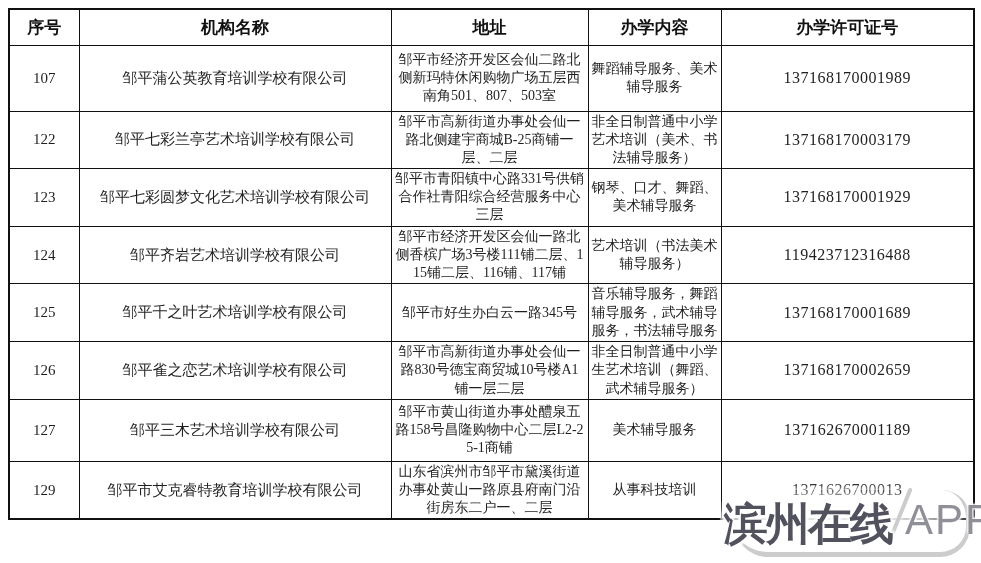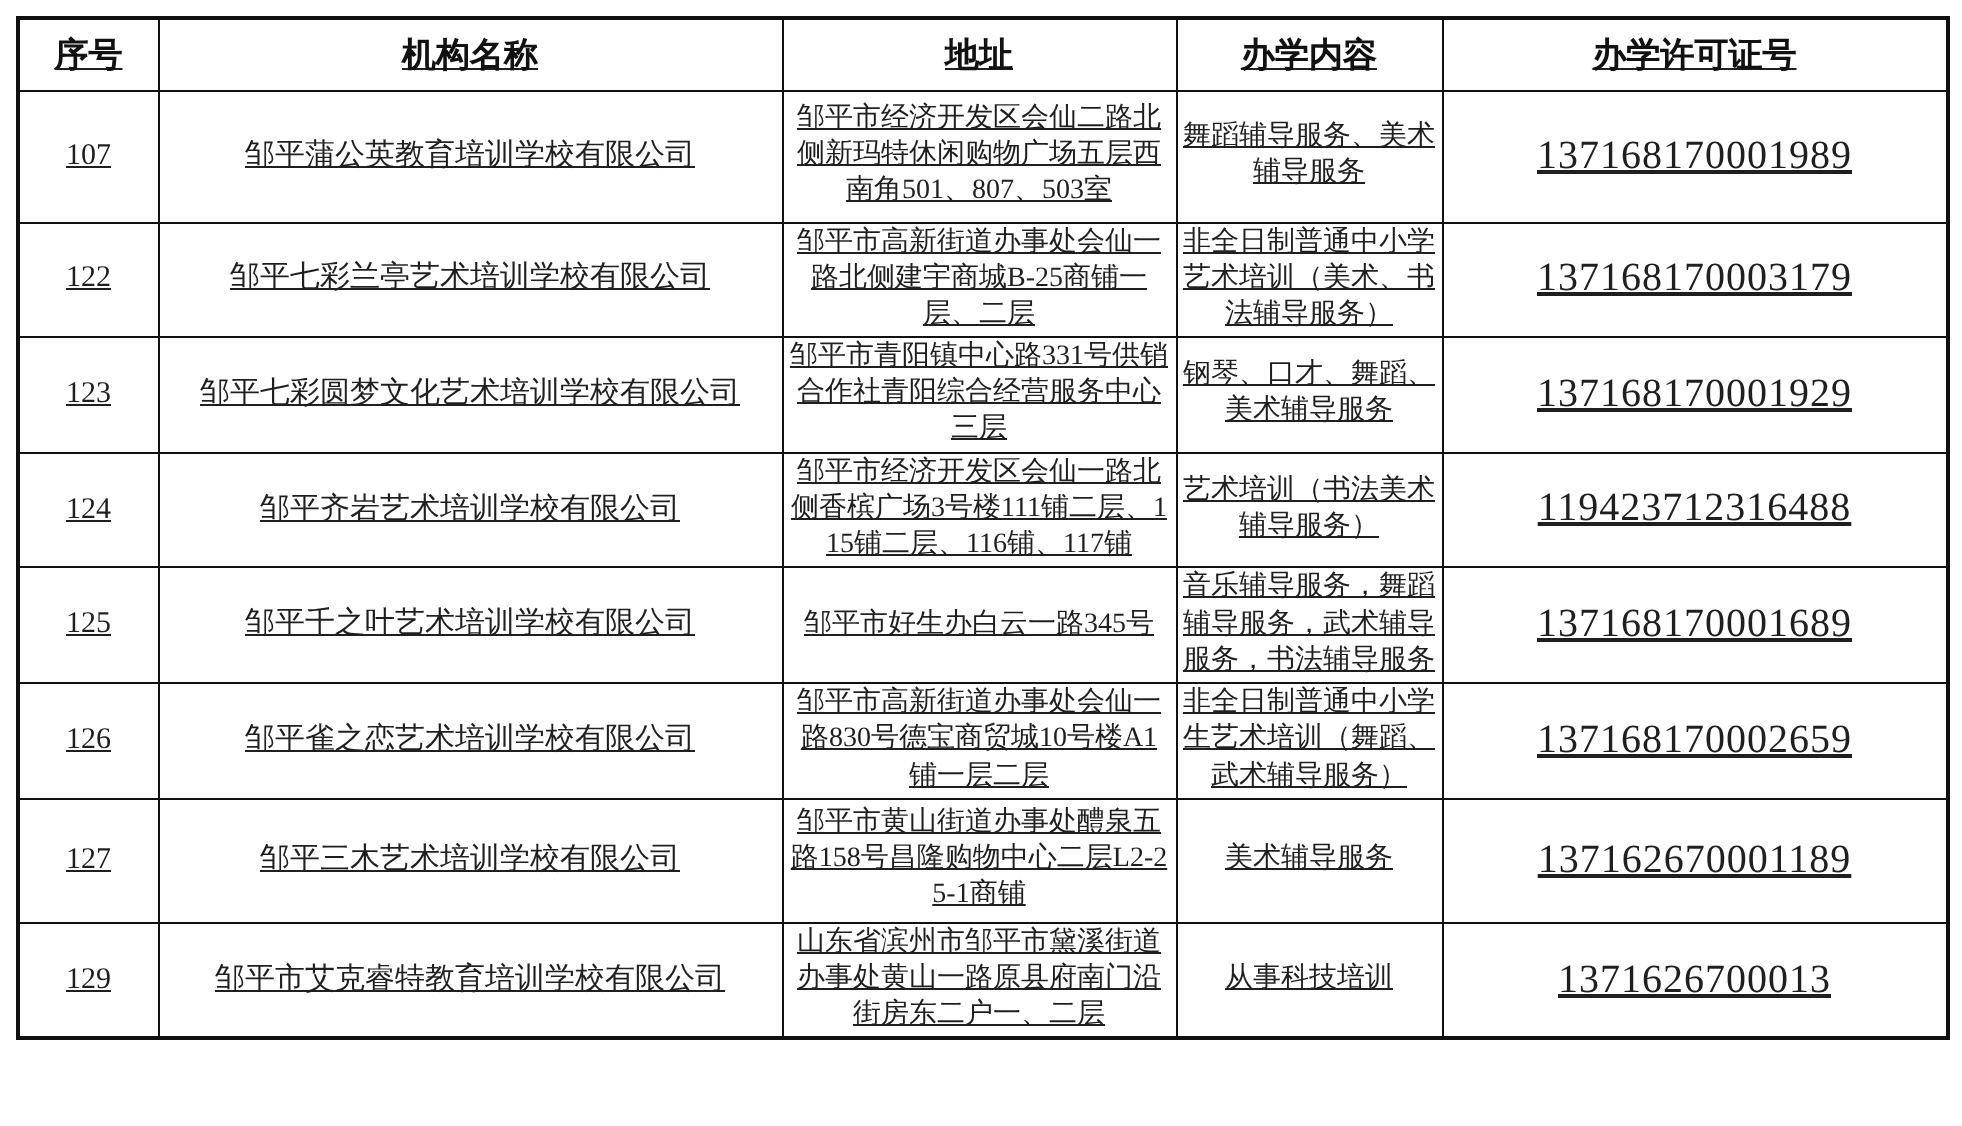--- a/index.html
+++ b/index.html
@@ -12,39 +12,38 @@
     overflow:hidden;
   }
   .page{position:absolute;inset:0;}
   table.license-table{
     position:absolute;
     left:8px;top:8px;
     width:965px;
     border-collapse:collapse;
     table-layout:fixed;
     border:2px solid #111;
-    text-decoration:underline;
   }
   th,td{
     border:1.5px solid #111;
     text-align:center;
     vertical-align:middle;
     padding:1px 3px;
     line-height:1.25;
     word-break:break-all;
   }
   thead tr{height:36px;}
   th{
     font-size:17px;
     font-weight:bold;
     color:#111;
   }
   td{font-size:15px;}
   td.col-address,td.col-content{font-size:14px;line-height:1.3;}
-  td.col-license{font-size:20px;letter-spacing:0.5px;}
+  td.col-license{font-size:16px;letter-spacing:0.5px;}
   tbody tr:nth-child(1){height:66px;}
   tbody tr:nth-child(2){height:54px;}
   tbody tr:nth-child(3){height:56px;}
   tbody tr:nth-child(4){height:56px;}
   tbody tr:nth-child(5){height:58px;}
   tbody tr:nth-child(6){height:56px;}
   tbody tr:nth-child(7){height:62px;}
   tbody tr:nth-child(8){height:38px;}
   tbody tr:nth-child(9){height:60px;}
 
@@ -173,14 +172,20 @@
         <tr>
           <td class="col-no">129</td>
           <td class="col-name">邹平市艾克睿特教育培训学校有限公司</td>
           <td class="col-address">山东省滨州市邹平市黛溪街道办事处黄山一路原县府南门沿街房东二户一、二层</td>
           <td class="col-content">从事科技培训</td>
           <td class="col-license">1371626700013</td>
         </tr>
       </tbody>
   </table>
 
+  <div class="watermark">
+    <div class="wm-bubble"></div>
+    <div class="wm-slash"></div>
+    <span class="wm-cn">滨州在线</span>
+    <span class="wm-app">APP</span>
+  </div>
 
 </div>
 
 </body></html>

